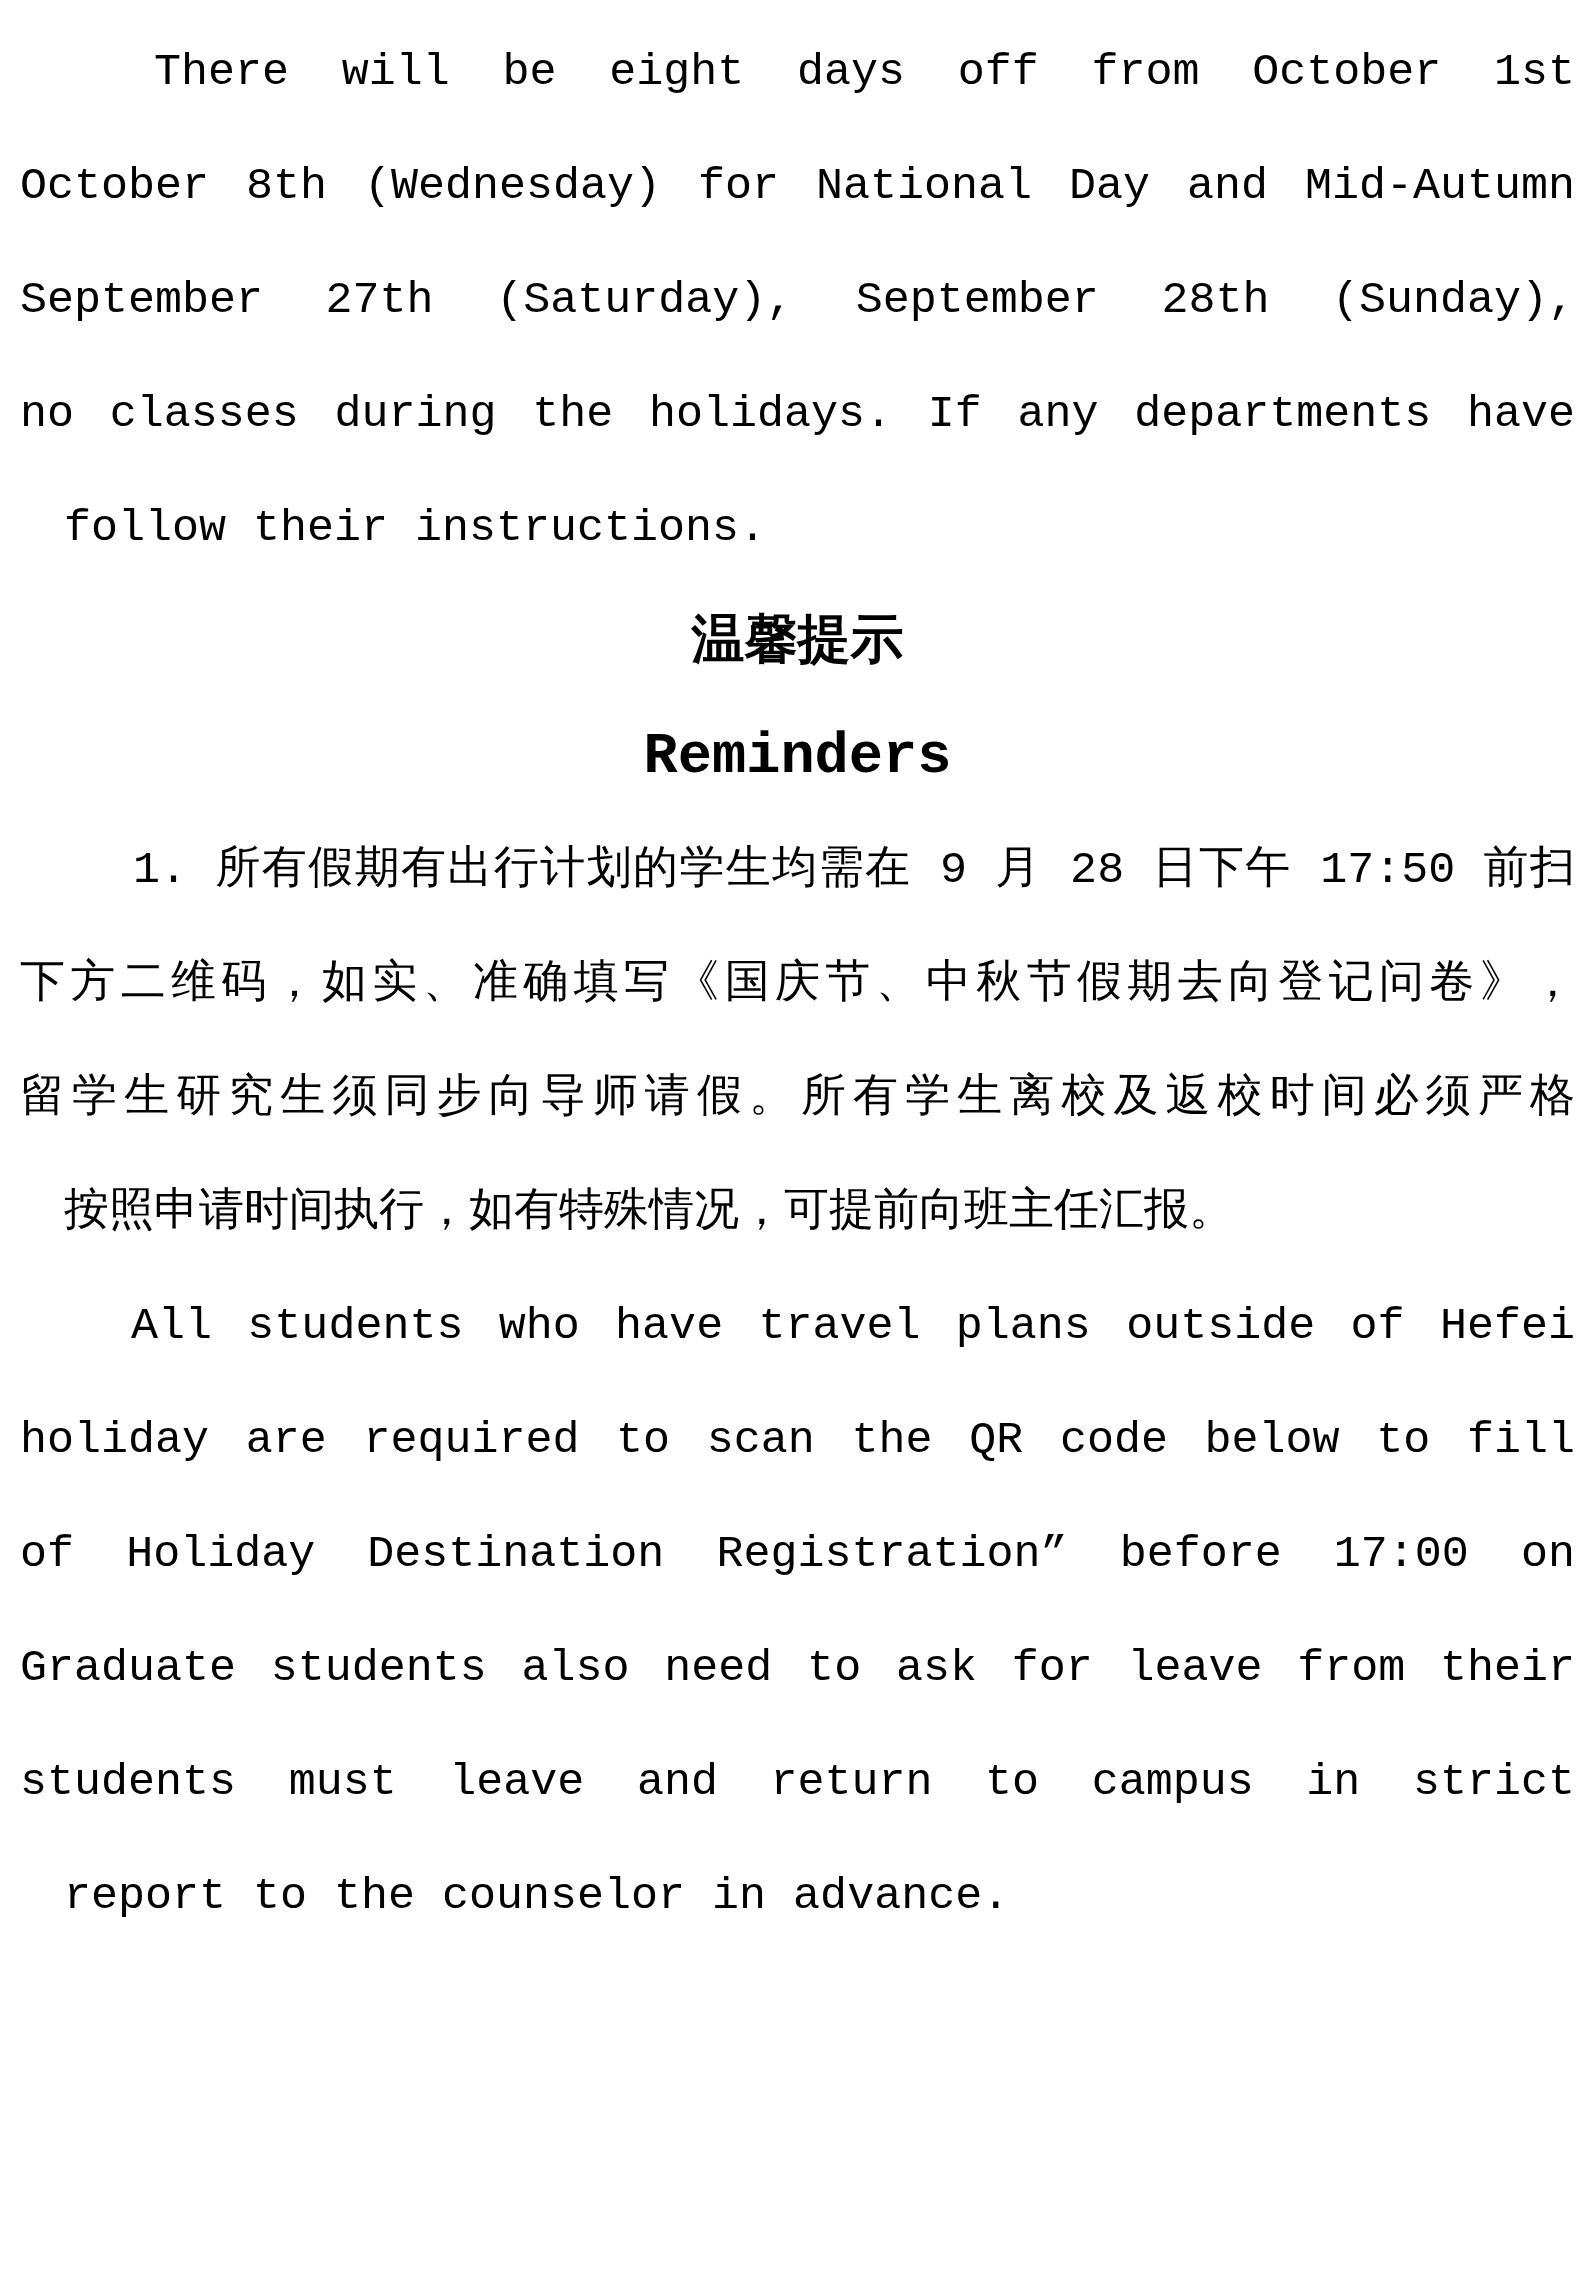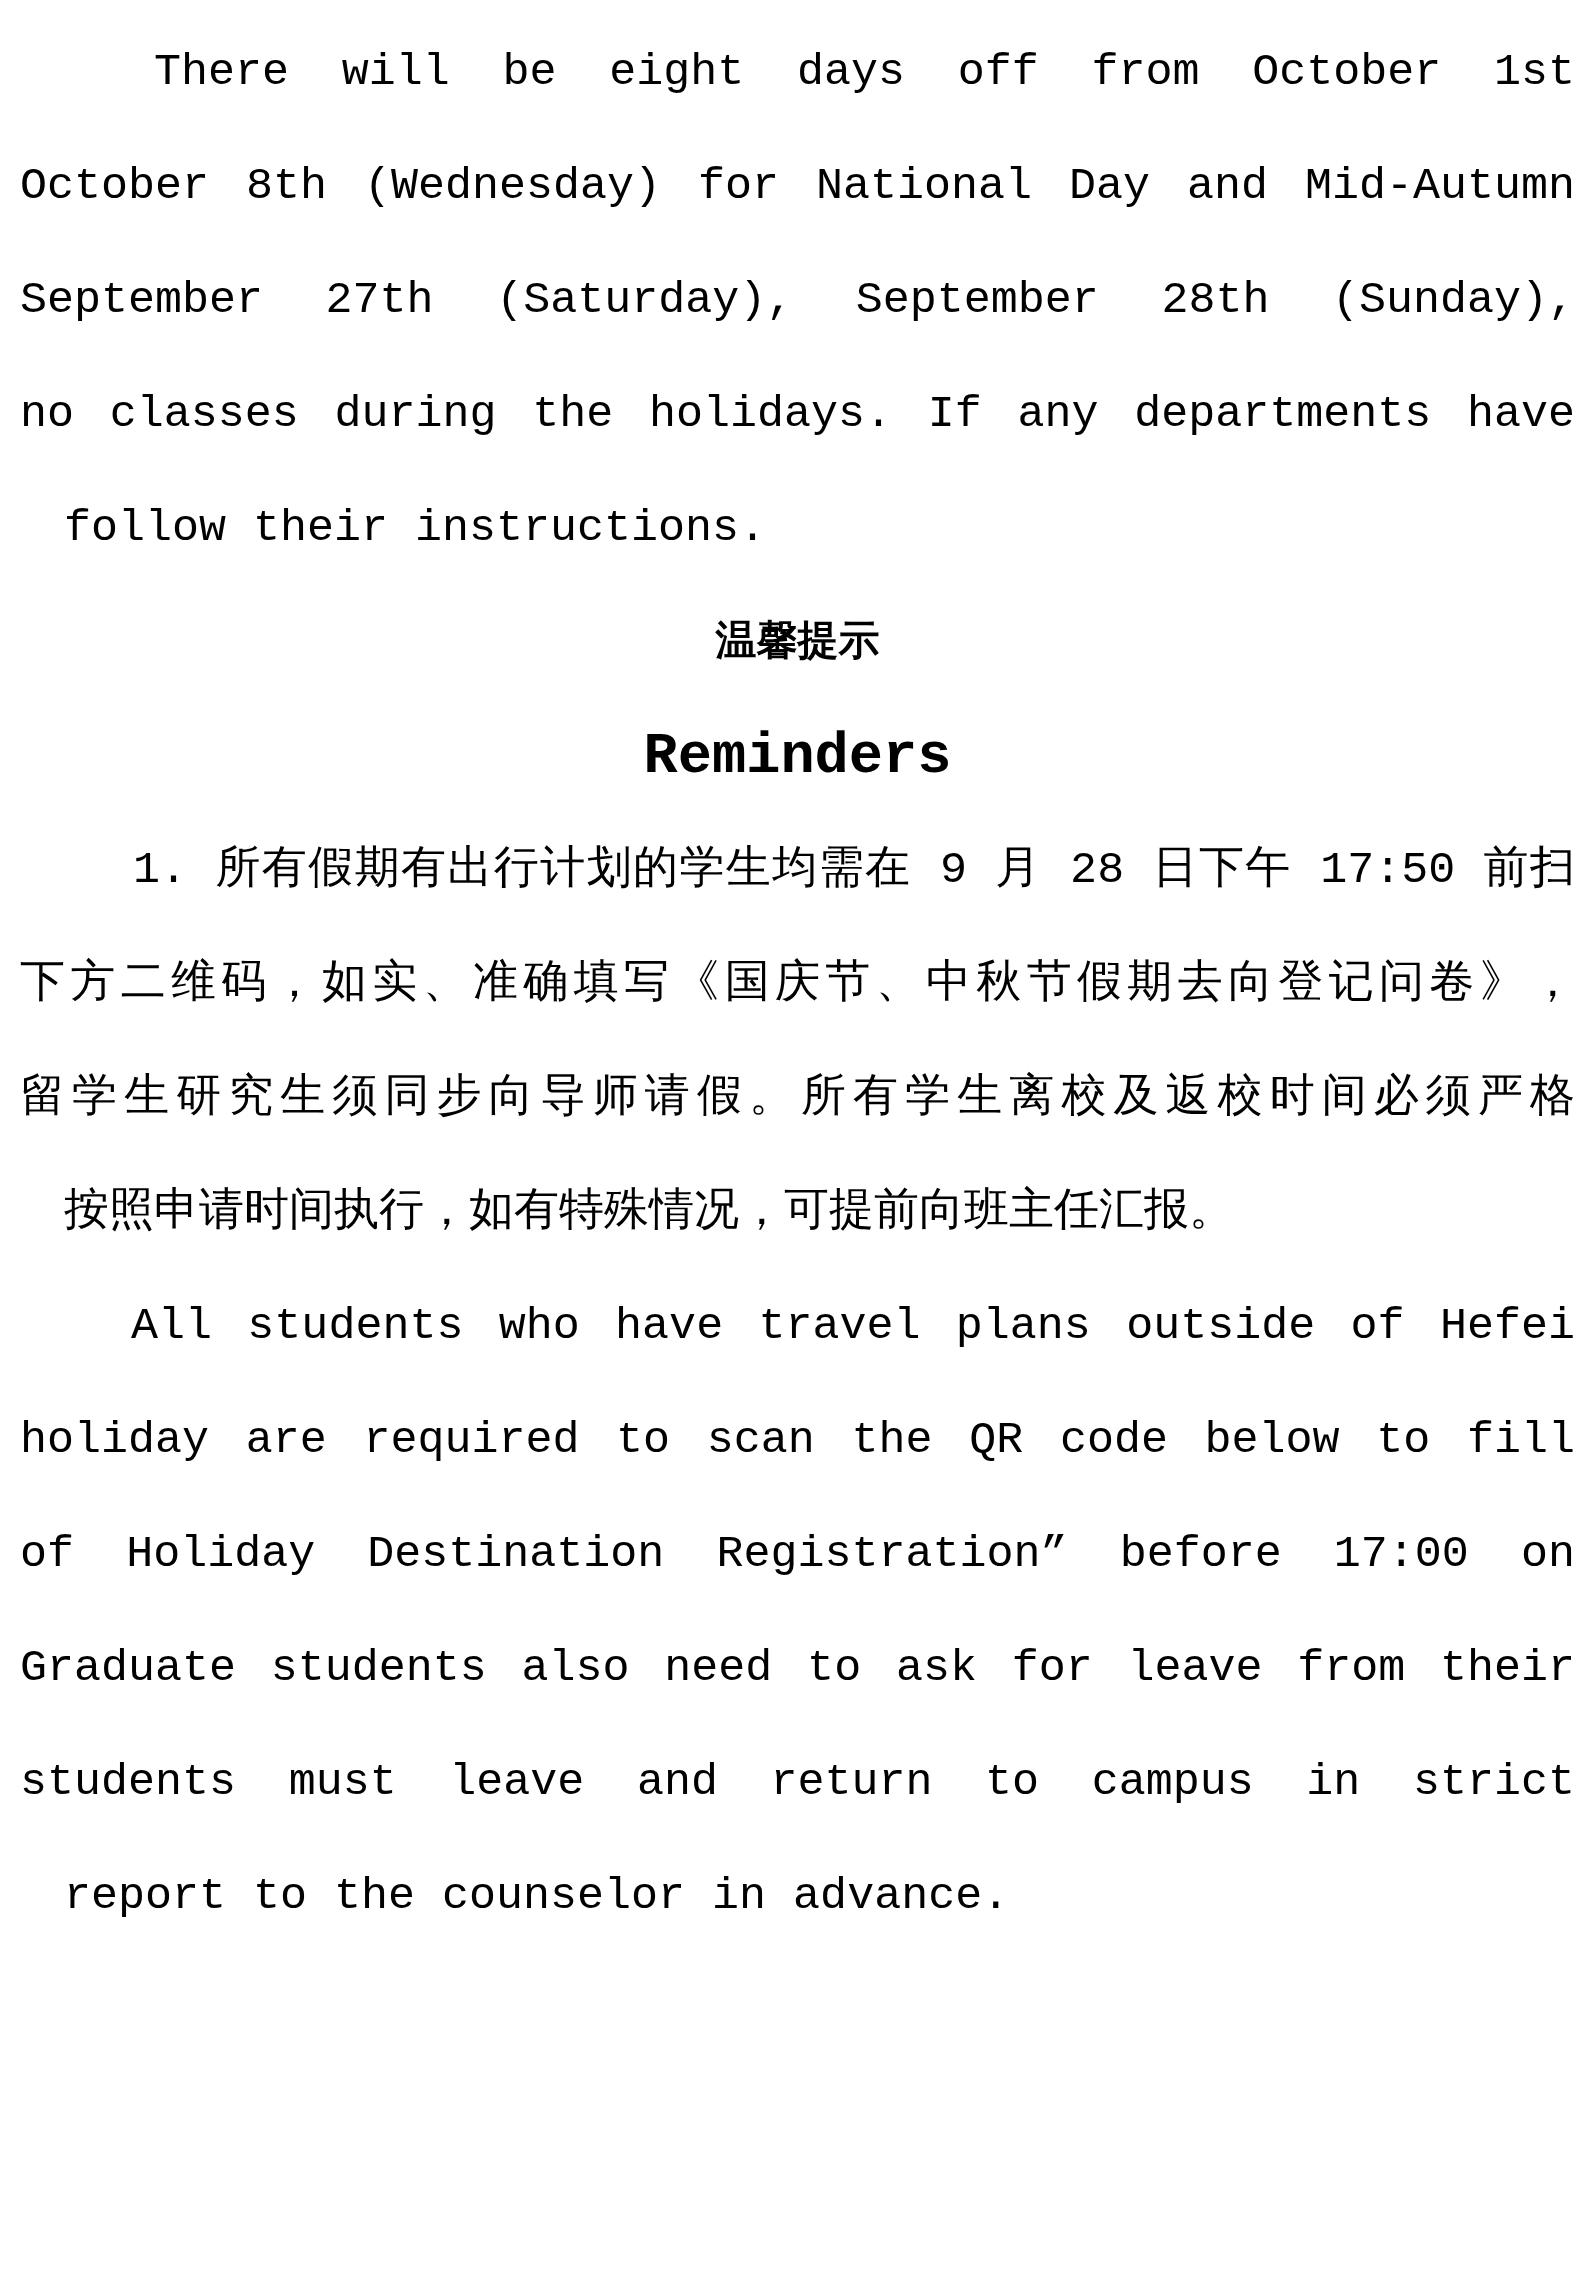--- a/index.html
+++ b/index.html
@@ -28,21 +28,21 @@
     overflow: hidden;
   }
   .line.last {
     text-align-last: left;
     margin-left: 44px;
   }
   .para-en-1 .line.first { text-indent: 134px; }
   .para-zh .line.first   { text-indent: 113px; }
   .para-en-2 .line.first { text-indent: 111px; }
   .heading {
-    font-size: 41px;
+    font-size: 53px;
     line-height: 114px;
     height: 114px;
     font-weight: bold;
     text-align: center;
     text-align-last: center;
   }
   .heading.en { font-size: 57px; }
 </style>
 </head>
 <body>

